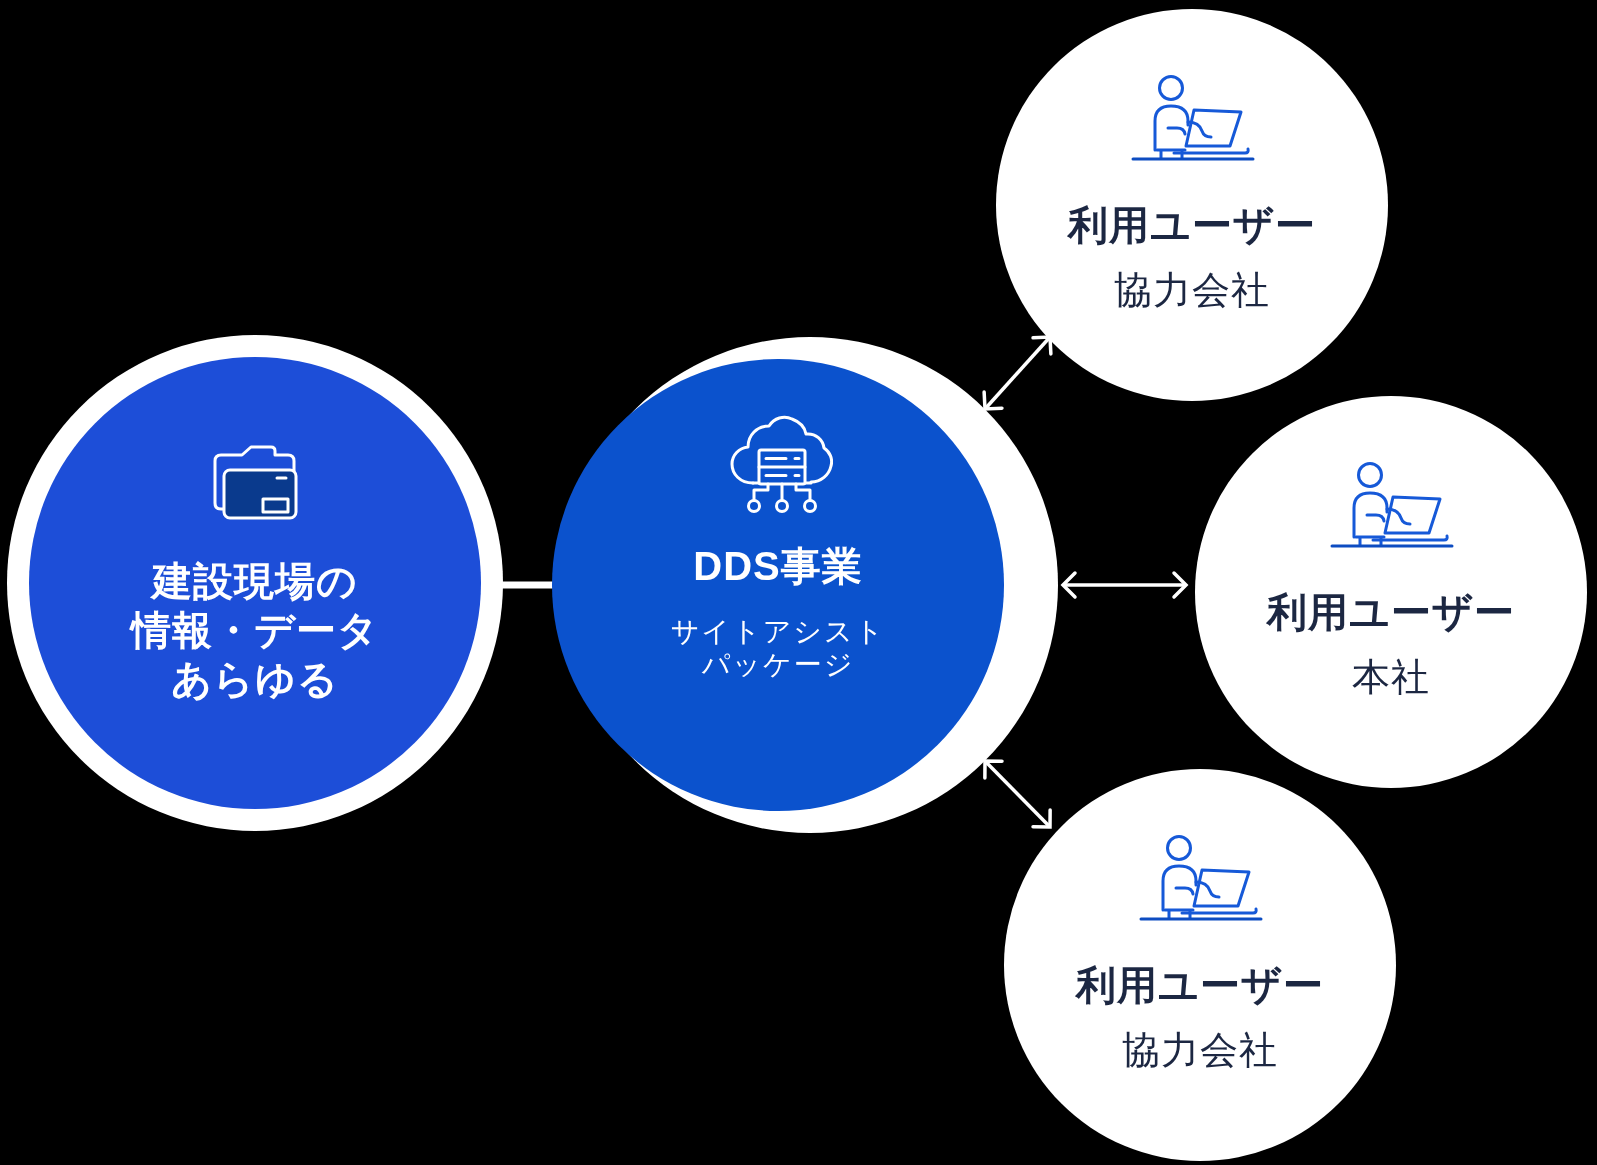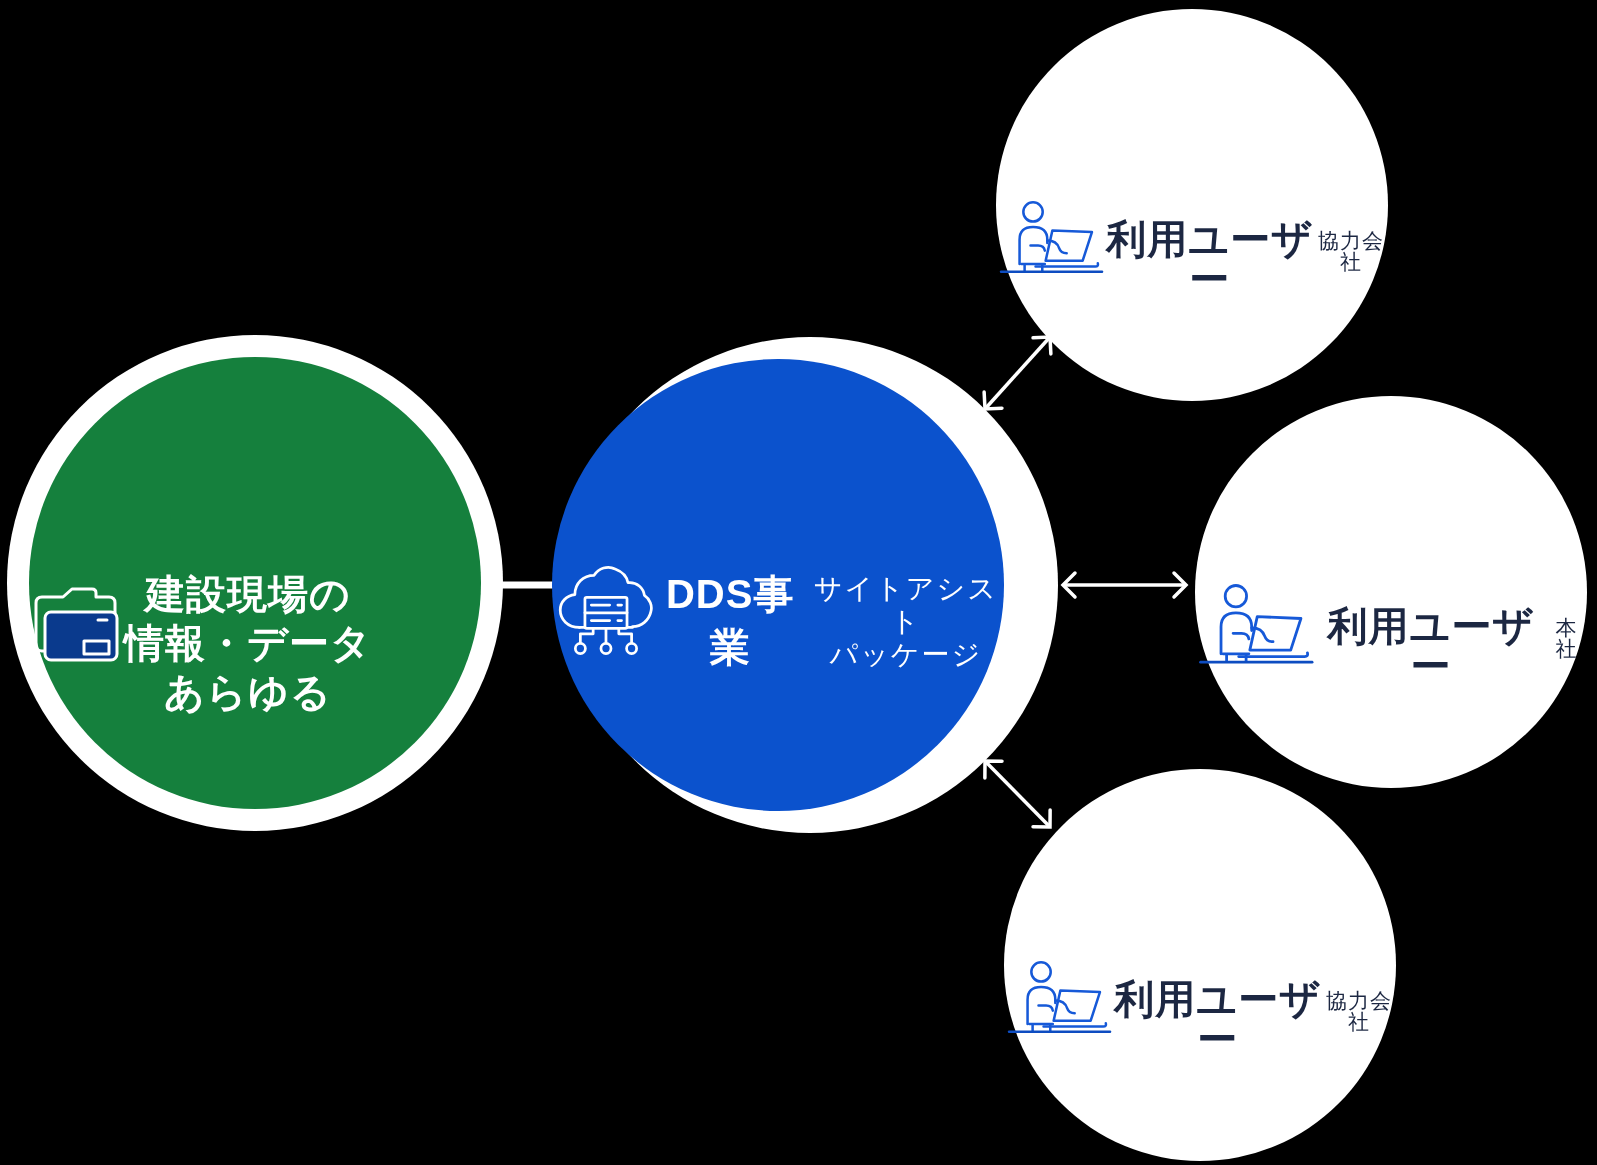--- a/index.html
+++ b/index.html
@@ -17,29 +17,29 @@
 
   .ring {
     position: absolute;
     border-radius: 50%;
     background: #ffffff;
   }
   .disc {
     position: absolute;
     border-radius: 50%;
     display: flex;
-    flex-direction: row;
+    flex-direction: column;
     align-items: center;
     text-align: center;
   }
 
   
   #source-ring { left: 7px;  top: 335px; width: 496px; height: 496px; }
   #source      { left: 29px; top: 357px; width: 452px; height: 452px;
-                 background: #15803d; padding-top: 88px; box-sizing: border-box; }
+                 background: #1d4ed8; padding-top: 88px; box-sizing: border-box; }
   #source .big { margin-top: 32px; }
 
   
   #platform-ring { left: 562px; top: 337px; width: 496px; height: 496px; }
   #platform      { left: 552px; top: 359px; width: 452px; height: 452px;
                    background: #0b52cd; padding-top: 51px; box-sizing: border-box; }
   #platform .big { margin-top: 20px; line-height: 53px; }
 
   .big {
     font-weight: bold;
@@ -71,21 +71,21 @@
   .user-title {
     margin-top: 42px;
     font-size: 40px;
     font-weight: bold;
     line-height: 1;
     color: #1c2742;
     letter-spacing: 1px;
   }
   .user-sub {
     margin-top: 26px;
-    font-size: 21px;
+    font-size: 38px;
     line-height: 1;
     color: #1c2742;
     letter-spacing: 1px;
   }
   .icon { display: block; }
 </style>
 </head>
 <body>
 
 <div class="stage">

